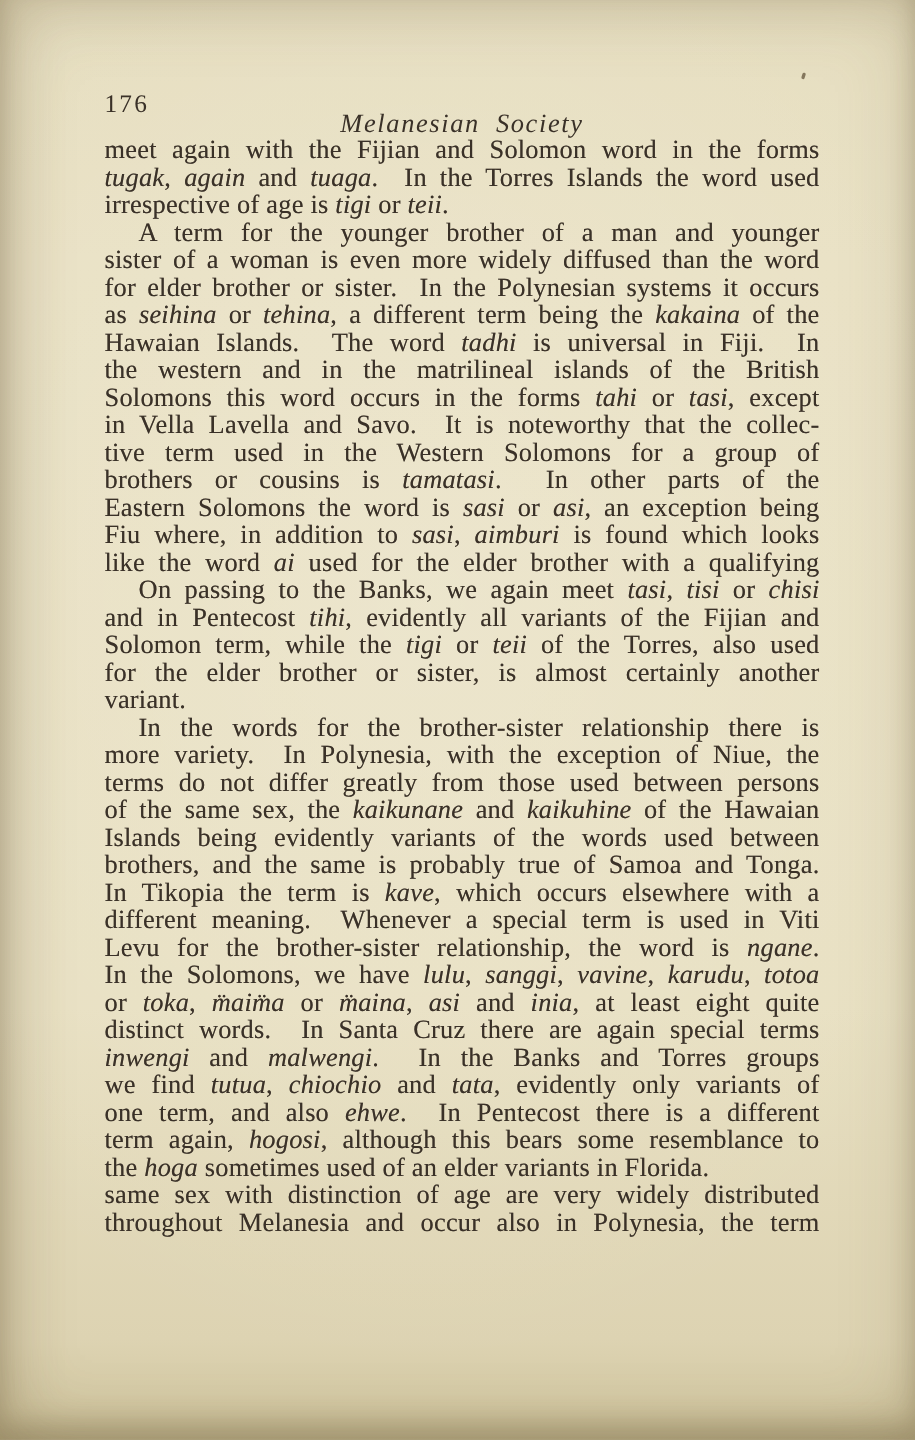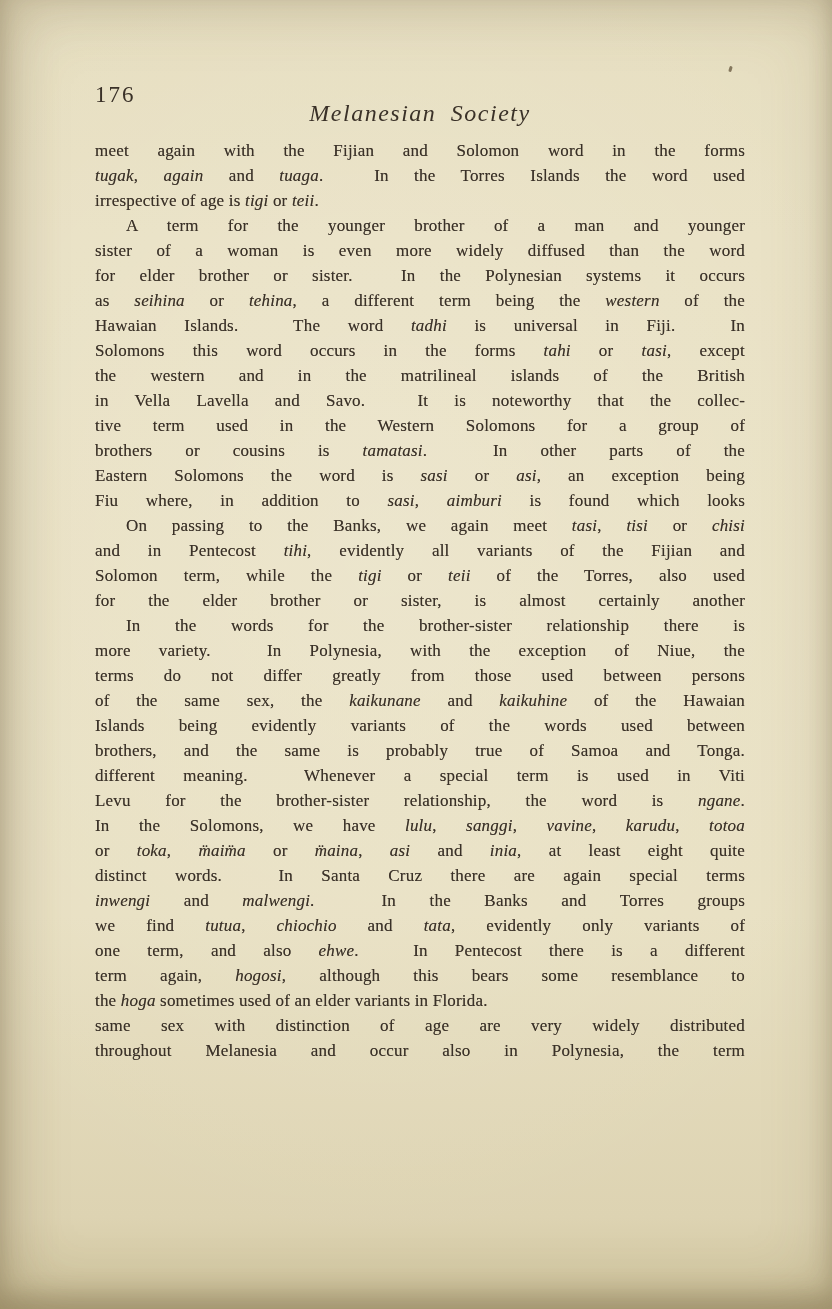--- a/index.html
+++ b/index.html
@@ -31,22 +31,22 @@
     font-size: 23px; letter-spacing: 2px;
     font-variant-numeric: oldstyle-nums;
   }
   .running-title {
     position: absolute; left: 95px; top: 79px; width: 650px;
     text-align: center;
     font-size: 24px; font-style: italic; letter-spacing: 1.5px; word-spacing: 7px; margin-top: 21px;
   }
 
   .page-text {
-    position: absolute; left: 95px; top: 138px; width: 650px;
-    font-size: 17px; line-height: 25px;
+    position: absolute; left: 95px; top: 125px; width: 650px;
+    font-size: 24px; line-height: 25px;
     letter-spacing: 0.2px;
     text-shadow: 0 0 0.6px rgba(58, 49, 40, 0.55);
   }
   .line {
     height: 25px;
     text-align: justify;
     text-align-last: justify;
     white-space: normal;
     overflow: hidden;
   }
@@ -71,39 +71,42 @@
 
   <div class="running-title ink">Melanesian Society</div>
 
   <div class="page-text ink">
       <div class="line"><span>meet again with the Fijian and Solomon word in the forms</span></div>
       <div class="line"><span class="it">tugak</span><span>, </span><span class="it">again</span><span> and </span><span class="it">tuaga</span><span>.&nbsp; In the Torres Islands the word used</span></div>
       <div class="line end"><span>irrespective of age is </span><span class="it">tigi</span><span> or </span><span class="it">teii</span><span>.</span></div>
       <div class="line indent"><span>A term for the younger brother of a man and younger</span></div>
       <div class="line"><span>sister of a woman is even more widely diffused than the word</span></div>
       <div class="line"><span>for elder brother or sister.&nbsp; In the Polynesian systems it occurs</span></div>
-      <div class="line"><span>as </span><span class="it">seihina</span><span> or </span><span class="it">tehina</span><span>, a different term being the </span><span class="it">western</span><span> of the</span></div>
+      <div class="line"><span>as </span><span class="it">seihina</span><span> or </span><span class="it">tehina</span><span>, a different term being the </span><span class="it">kakaina</span><span> of the</span></div>
       <div class="line"><span>Hawaian Islands.&nbsp; The word </span><span class="it">tadhi</span><span> is universal in Fiji.&nbsp; In</span></div>
+      <div class="line"><span>the western and in the matrilineal islands of the British</span></div>
       <div class="line"><span>Solomons this word occurs in the forms </span><span class="it">tahi</span><span> or </span><span class="it">tasi</span><span>, except</span></div>
-      <div class="line"><span>the western and in the matrilineal islands of the British</span></div>
       <div class="line"><span>in Vella Lavella and Savo.&nbsp; It is noteworthy that the collec-</span></div>
       <div class="line"><span>tive term used in the Western Solomons for a group of</span></div>
       <div class="line"><span>brothers or cousins is </span><span class="it">tamatasi</span><span>.&nbsp; In other parts of the</span></div>
       <div class="line"><span>Eastern Solomons the word is </span><span class="it">sasi</span><span> or </span><span class="it">asi</span><span>, an exception being</span></div>
       <div class="line"><span>Fiu where, in addition to </span><span class="it">sasi</span><span>, </span><span class="it">aimburi</span><span> is found which looks</span></div>
+      <div class="line"><span>like the word </span><span class="it">ai</span><span> used for the elder brother with a qualifying</span></div>
       <div class="line indent"><span>On passing to the Banks, we again meet </span><span class="it">tasi</span><span>, </span><span class="it">tisi</span><span> or </span><span class="it">chisi</span></div>
       <div class="line"><span>and in Pentecost </span><span class="it">tihi</span><span>, evidently all variants of the Fijian and</span></div>
       <div class="line"><span>Solomon term, while the </span><span class="it">tigi</span><span> or </span><span class="it">teii</span><span> of the Torres, also used</span></div>
       <div class="line"><span>for the elder brother or sister, is almost certainly another</span></div>
+      <div class="line end"><span>variant.</span></div>
       <div class="line indent"><span>In the words for the brother-sister relationship there is</span></div>
       <div class="line"><span>more variety.&nbsp; In Polynesia, with the exception of Niue, the</span></div>
       <div class="line"><span>terms do not differ greatly from those used between persons</span></div>
       <div class="line"><span>of the same sex, the </span><span class="it">kaikunane</span><span> and </span><span class="it">kaikuhine</span><span> of the Hawaian</span></div>
       <div class="line"><span>Islands being evidently variants of the words used between</span></div>
       <div class="line"><span>brothers, and the same is probably true of Samoa and Tonga.</span></div>
+      <div class="line"><span>In Tikopia the term is </span><span class="it">kave</span><span>, which occurs elsewhere with a</span></div>
       <div class="line"><span>different meaning.&nbsp; Whenever a special term is used in Viti</span></div>
       <div class="line"><span>Levu for the brother-sister relationship, the word is </span><span class="it">ngane</span><span>.</span></div>
       <div class="line"><span>In the Solomons, we have </span><span class="it">lulu</span><span>, </span><span class="it">sanggi</span><span>, </span><span class="it">vavine</span><span>, </span><span class="it">karudu</span><span>, </span><span class="it">totoa</span></div>
       <div class="line"><span>or </span><span class="it">toka</span><span>, </span><span class="it">m̈aim̈a</span><span> or </span><span class="it">m̈aina</span><span>, </span><span class="it">asi</span><span> and </span><span class="it">inia</span><span>, at least eight quite</span></div>
       <div class="line"><span>distinct words.&nbsp; In Santa Cruz there are again special terms</span></div>
       <div class="line"><span class="it">inwengi</span><span> and </span><span class="it">malwengi</span><span>.&nbsp; In the Banks and Torres groups</span></div>
       <div class="line"><span>we find </span><span class="it">tutua</span><span>, </span><span class="it">chiochio</span><span> and </span><span class="it">tata</span><span>, evidently only variants of</span></div>
       <div class="line"><span>one term, and also </span><span class="it">ehwe</span><span>.&nbsp; In Pentecost there is a different</span></div>
       <div class="line"><span>term again, </span><span class="it">hogosi</span><span>, although this bears some resemblance to</span></div>
       <div class="line end"><span>the </span><span class="it">hoga</span><span> sometimes used of an elder variants in Florida.</span></div>

